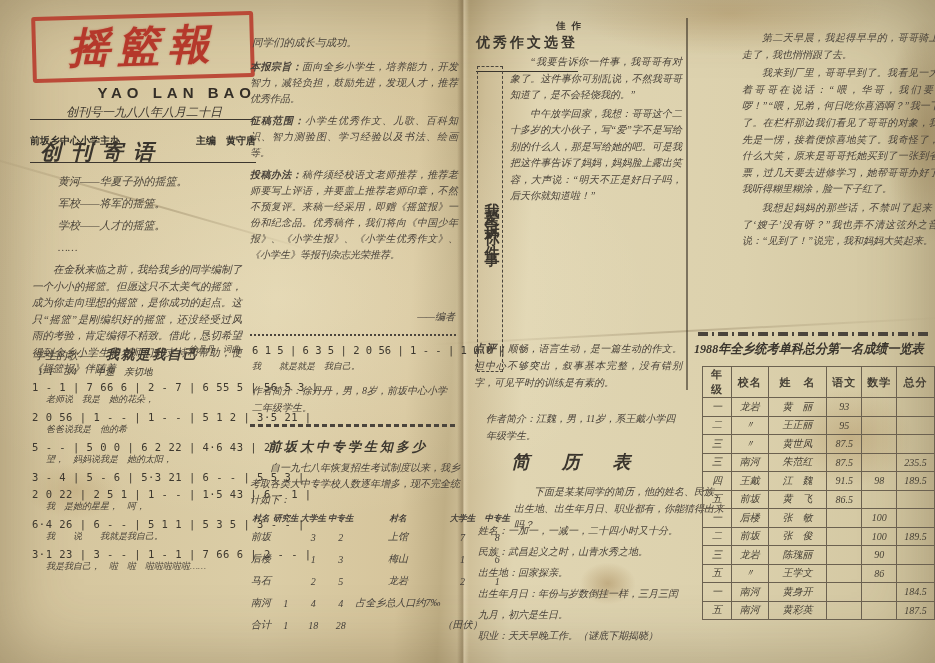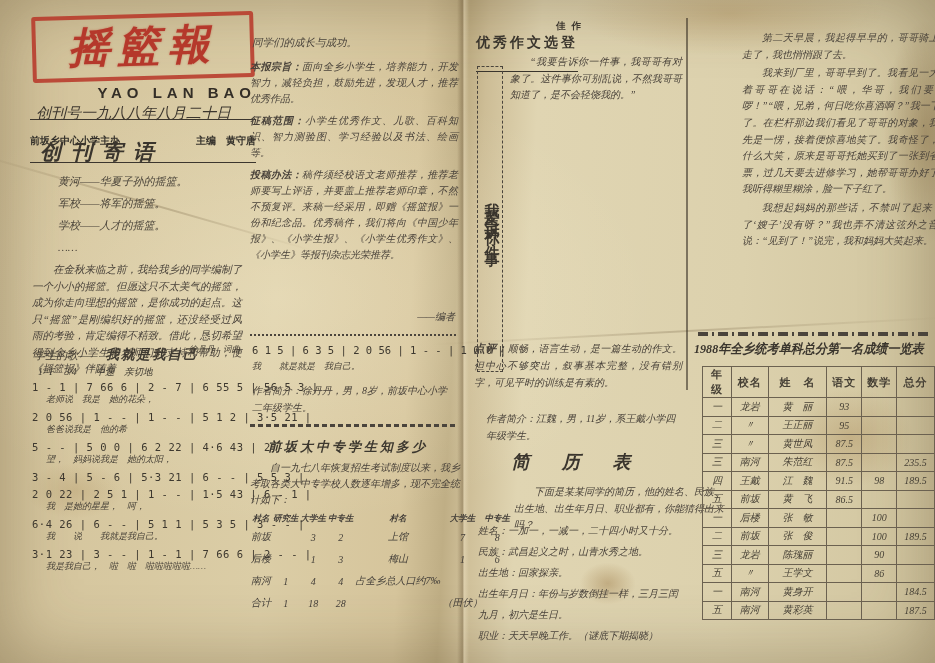--- a/index.html
+++ b/index.html
@@ -34,21 +34,21 @@
     border:4px solid rgba(183,53,39,.85);border-radius:3px;
     transform:rotate(-1.6deg);
     color:#b5382b;font-size:42px;font-weight:bold;line-height:56px;text-align:center;
     letter-spacing:8px;font-family:"Liberation Serif",serif;
     text-shadow:0 0 2px rgba(183,53,39,.55);
   }
   .pinyin{position:absolute;left:30px;top:84px;width:226px;text-align:right;
     font-family:"Liberation Sans",sans-serif;font-weight:bold;font-size:15px;
     letter-spacing:5px;color:#332e27;}
   .issueline{position:absolute;left:36px;top:104px;width:216px;display:flex;
-    justify-content:flex-start;font-size:15px;color:#3c362e;}
+    justify-content:center;font-size:12px;color:#3c362e;}
   .orgline{position:absolute;left:30px;top:119px;width:226px;
     border-top:1.5px solid #3c362e;border-bottom:1.5px solid #3c362e;
     padding:14px 0;display:flex;justify-content:space-between;
     font-size:10px;font-weight:bold;color:#33302a;}
   
   .c1-title{position:absolute;left:40px;top:138px;width:200px;text-align:left;
     font-size:21px;font-weight:bold;letter-spacing:10px;color:#3a352d;}
   .c1-poem{position:absolute;left:58px;top:170px;font-size:11px;line-height:22px;color:#4a443a;}
   .c1-body{position:absolute;left:32px;top:262px;width:210px;font-size:10.5px;
     line-height:16.5px;text-align:justify;color:#49423a;text-indent:2em;}
@@ -230,20 +230,29 @@
       <tr>
       <td>后楼</td>
       <td></td>
       <td>1</td>
       <td>3</td>
       <td>梅山</td>
       <td>1</td>
       <td>6</td>
     </tr>
       <tr>
+      <td>马石</td>
+      <td></td>
+      <td>2</td>
+      <td>5</td>
+      <td>龙岩</td>
+      <td>2</td>
+      <td>1</td>
+    </tr>
+      <tr>
       <td>南河</td>
       <td>1</td>
       <td>4</td>
       <td>4</td>
       <td>占全乡总人口约7‰</td>
       <td></td>
       <td></td>
     </tr>
       <tr>
       <td>合计</td>
@@ -257,20 +266,21 @@
     </tbody>
 </table>
 
 <div class="vrule"></div>
 
 <div class="c3-kicker">佳作</div>
 <div class="c3-section">优秀作文选登</div>
 <div class="vtitle">我要告诉你一件事</div>
 <div class="c3-text hand">
     <p>“我要告诉你一件事，我哥哥有对象了。这件事你可别乱说，不然我哥哥知道了，是不会轻饶我的。”</p>
+    <p>中午放学回家，我想：哥哥这个二十多岁的大小伙子，写“爱”字不是写给别的什么人，那是写给她的吧。可是我把这件事告诉了妈妈，妈妈脸上露出笑容，大声说：“明天不正是好日子吗，后天你就知道啦！”</p>
   </div>
 <div class="c3-comment hand">
   <span class="ch">点评：</span><span>顺畅，语言生动，是一篇生动的作文。但中心不够突出，叙事基本完整，没有错别字，可见平时的训练是有素的。</span>
 </div>
 <div class="c3-author hand">作者简介：江魏，男，11岁，系王戴小学四年级学生。</div>
 <div class="resume-title hand">简 历 表</div>
 <div class="resume-intro hand">下面是某某同学的简历，他的姓名、民族、出生地、出生年月日、职业都有，你能猜得出来吗？</div>
 <div class="resume-lines hand">
     <div>姓名：一加一，一减一，二十四小时又十分。</div>
     <div>民族：武昌起义之时，山青水秀之地。</div>

